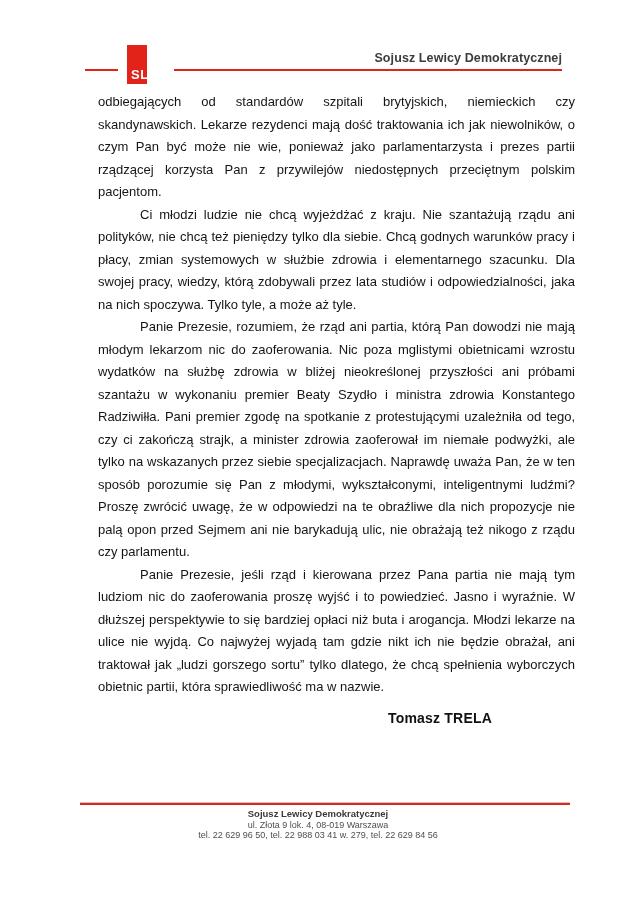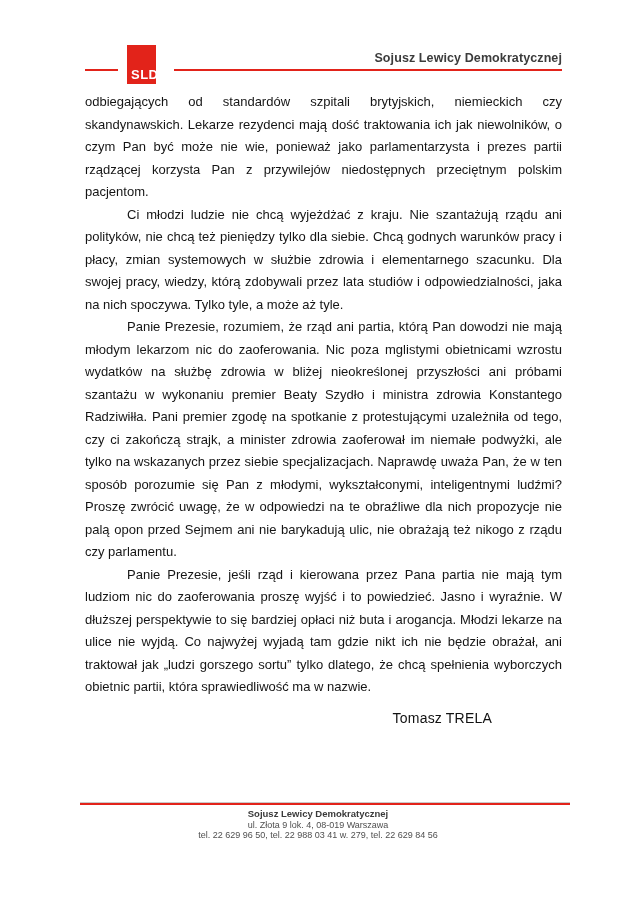--- a/index.html
+++ b/index.html
@@ -12,45 +12,45 @@
     overflow: hidden;
     font-family: "Liberation Sans", "DejaVu Sans", sans-serif;
   }
 
   
   .header { position: absolute; left: 85px; top: 45px; width: 477px; height: 40px; }
   .header .dash-left  { position: absolute; left: 0; top: 24px; width: 33px; height: 2px; background: #E2231A; }
   .header .rule-right { position: absolute; left: 89px; right: 0; top: 24px; height: 2px; background: #E2231A; }
   .logo {
     position: absolute; left: 42px; top: 0;
-    width: 29px; height: 39px; background: #E2231A;
+    width: 20px; height: 39px; background: #E2231A;
   }
   .logo .logo-label {
     position: absolute; left: 4px; bottom: 2px;
     color: #ffffff; font-weight: bold; font-size: 13px; letter-spacing: 0.5px;
   }
   .header .org-name {
     position: absolute; right: 0; top: 6px;
     font-size: 12.5px; font-weight: 600; color: #3c3c3c; letter-spacing: 0.1px;
   }
 
   
   .letter-body {
-    position: absolute; left: 85px; top: 91px; width: 477px;
+    position: absolute; left: 98px; top: 91px; width: 477px;
     font-size: 13px; line-height: 22.5px; color: #151515;
     text-align: justify;
   }
   .letter-body p { margin: 0; }
   .letter-body p.indent { text-indent: 42px; }
 
   
   .signature {
     position: absolute; left: 85px; top: 710px; width: 477px;
     box-sizing: border-box; padding-right: 70px;
-    text-align: right; font-weight: normal; font-size: 14px; color: #111111;
+    text-align: right; font-weight: bold; font-size: 14px; color: #111111;
     letter-spacing: 0.2px;
   }
 
   
   .footer-rule {
     position: absolute; left: 80px; top: 803px; width: 490px; height: 2px;
     background: #E2231A; box-shadow: 0 -1px 0 #c9c9c9;
   }
   .footer {
     position: absolute; left: 0; top: 809px; width: 636px;

